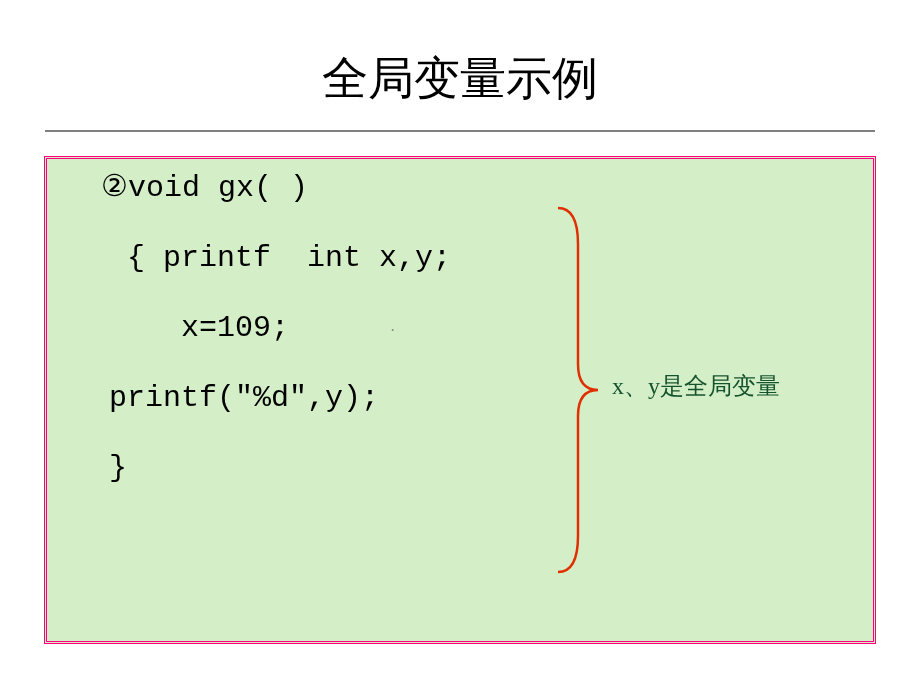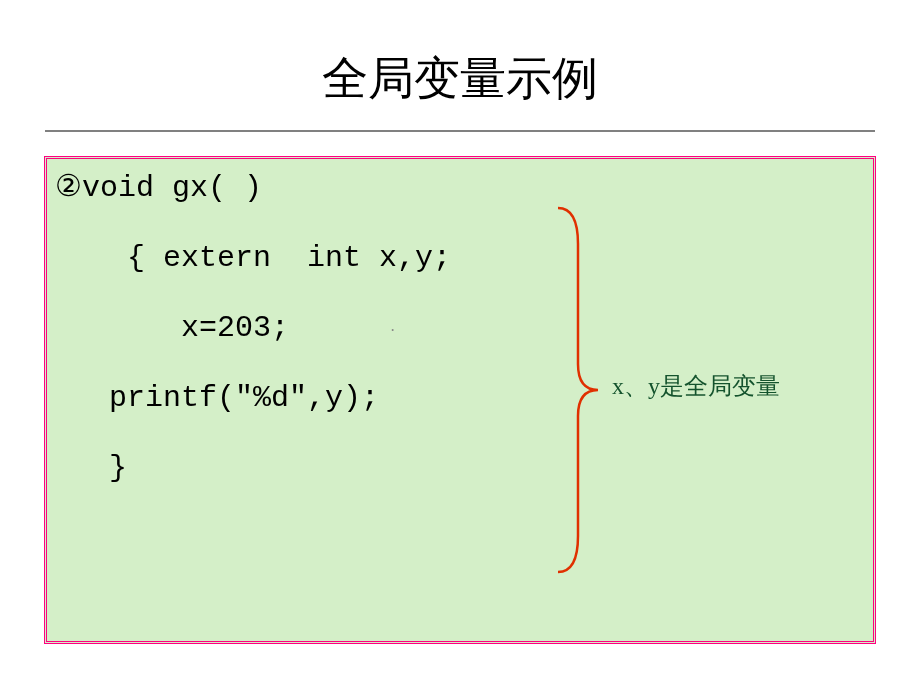--- a/index.html
+++ b/index.html
@@ -44,20 +44,21 @@
     .code-line {
       font-family: "Courier New", monospace;
       font-size: 30px;
       color: #000;
       line-height: 1.0;
       white-space: pre;
       font-weight: normal;
     }
     .code-line.first {
       margin-top: 2px;
+      margin-left: 46px;
     }
     .code-line.spaced {
       margin-top: 40px;
     }
     .marker-circle {
       display: inline-block;
       font-family: "SimSun", "宋体", serif;
     }
     .brace-svg {
       position: absolute;
@@ -84,22 +85,22 @@
     }
   </style>
 </head>
 <body>
 
 <div class="slide-title">全局变量示例</div>
 <div class="title-underline"></div>
 
 <div class="code-box">
   <div class="code-line first"><span class="marker-circle">②</span><span>void gx( )</span></div>
-  <div class="code-line spaced">    { extern  int x,y;</div>
-  <div class="code-line spaced">       x=203;</div>
+  <div class="code-line spaced">    { printf  int x,y;</div>
+  <div class="code-line spaced">       x=109;</div>
   <div class="code-line spaced">   printf("%d",y);</div>
   <div class="code-line spaced">   }</div>
 </div>
 
 <svg class="brace-svg" viewBox="0 0 60 372">
   <path d="M 8 4 
            Q 28 4 28 40
            L 28 160
            Q 28 186 48 186
            Q 28 186 28 212

